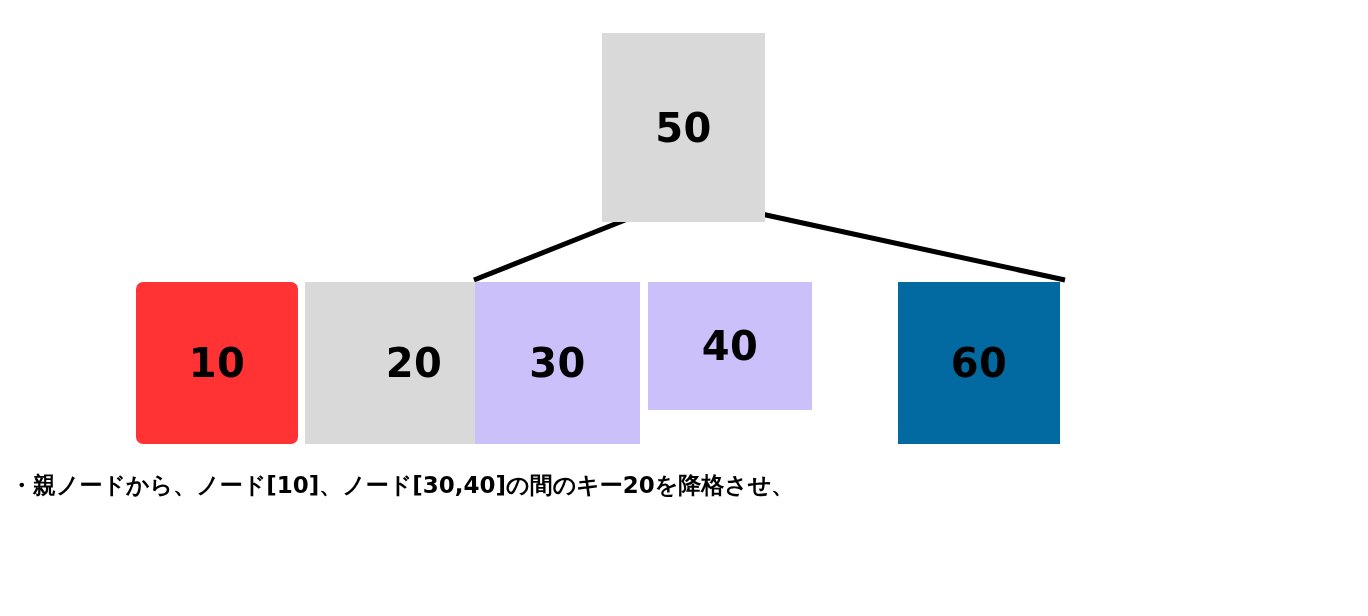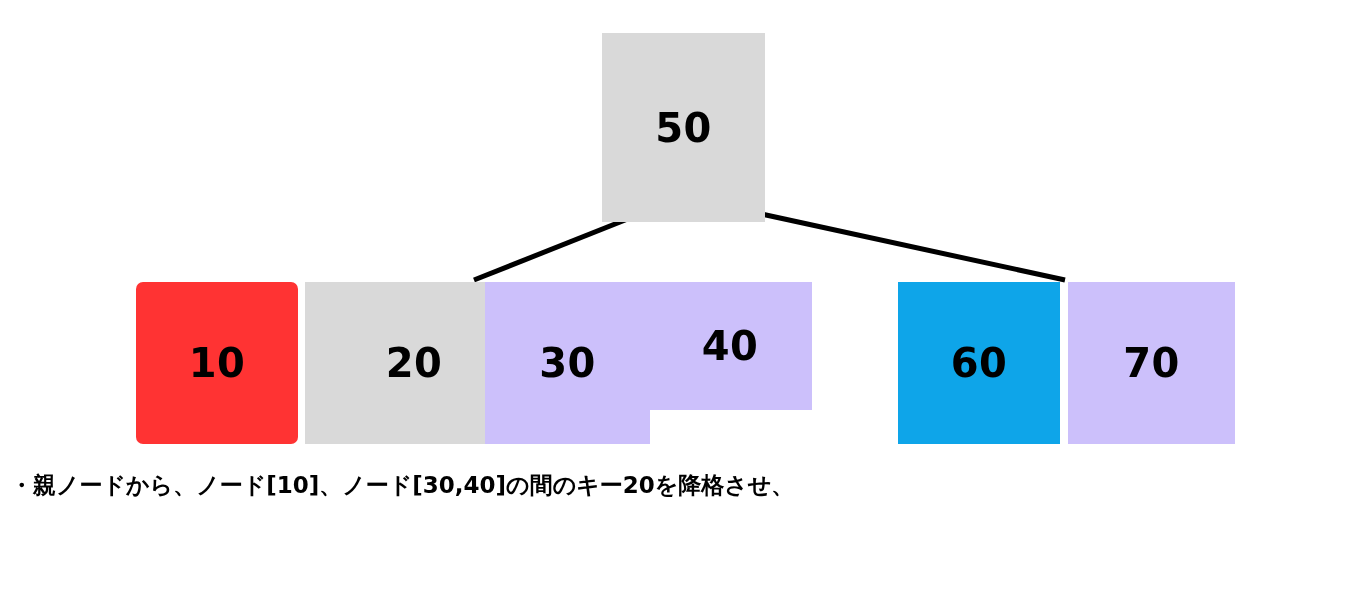--- a/index.html
+++ b/index.html
@@ -70,25 +70,24 @@
     <line id="edge-left" x1="683" y1="197" x2="474" y2="280" stroke="#000000" stroke-width="5"></line>
     <line id="edge-right" x1="683" y1="197" x2="1065" y2="280" stroke="#000000" stroke-width="5"></line>
   </svg>
 
   <div class="node-box" id="node-root" style="left: 602px; top: 33px; width: 163px; height: 189px; background: rgb(217, 217, 217);">50</div>
 
   <div class="node-box" id="node-child-0" style="left: 136px; top: 282px; width: 162px; height: 162px; background: rgb(255, 51, 51); border-radius: 7px;">10</div>
 
   <div class="node-box" id="node-child-1" style="left: 305px; top: 282px; width: 190px; height: 162px; background: rgb(217, 217, 217); padding-left: 28px;">20</div>
 
-  <div class="node-box" id="node-child-2" style="left: 485px; top: 282px; width: 165px; height: 162px; background: rgb(204, 192, 251);">30</div>
+  <div class="node-box" id="node-child-2" style="left: 475px; top: 282px; width: 165px; height: 162px; background: rgb(204, 192, 251);">30</div>
 
   <div class="node-box" id="node-child-3" style="left: 648px; top: 282px; width: 164px; height: 128px; background: rgb(204, 192, 251);">40</div>
 
-  <div class="node-box" id="node-child-4" style="left: 898px; top: 282px; width: 162px; height: 162px; background: #0ea5e9;">60</div>
+  <div class="node-box" id="node-child-4" style="left: 898px; top: 282px; width: 162px; height: 162px; background: #0369a1;">60</div>
 
-  <div class="node-box" id="node-child-5" style="left: 1068px; top: 282px; width: 167px; height: 162px; background: rgb(204, 192, 251);">70</div>
 
   <div id="caption">
     <span class="cap-line cap-line-1">・親ノードから、ノード[10]、ノード[30,40]の間のキー20を降格させ、</span>
   </div>
 
 </div>
 
 </body></html>

